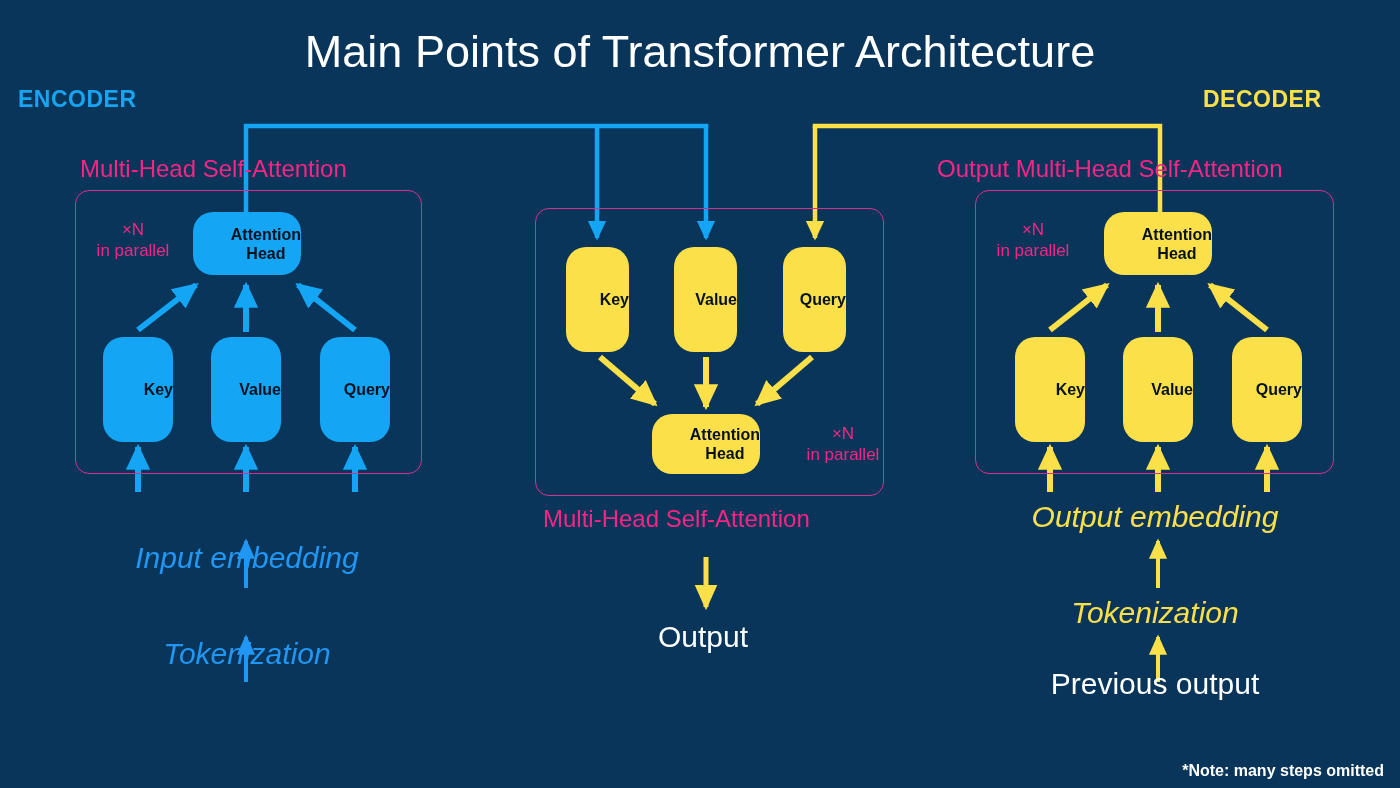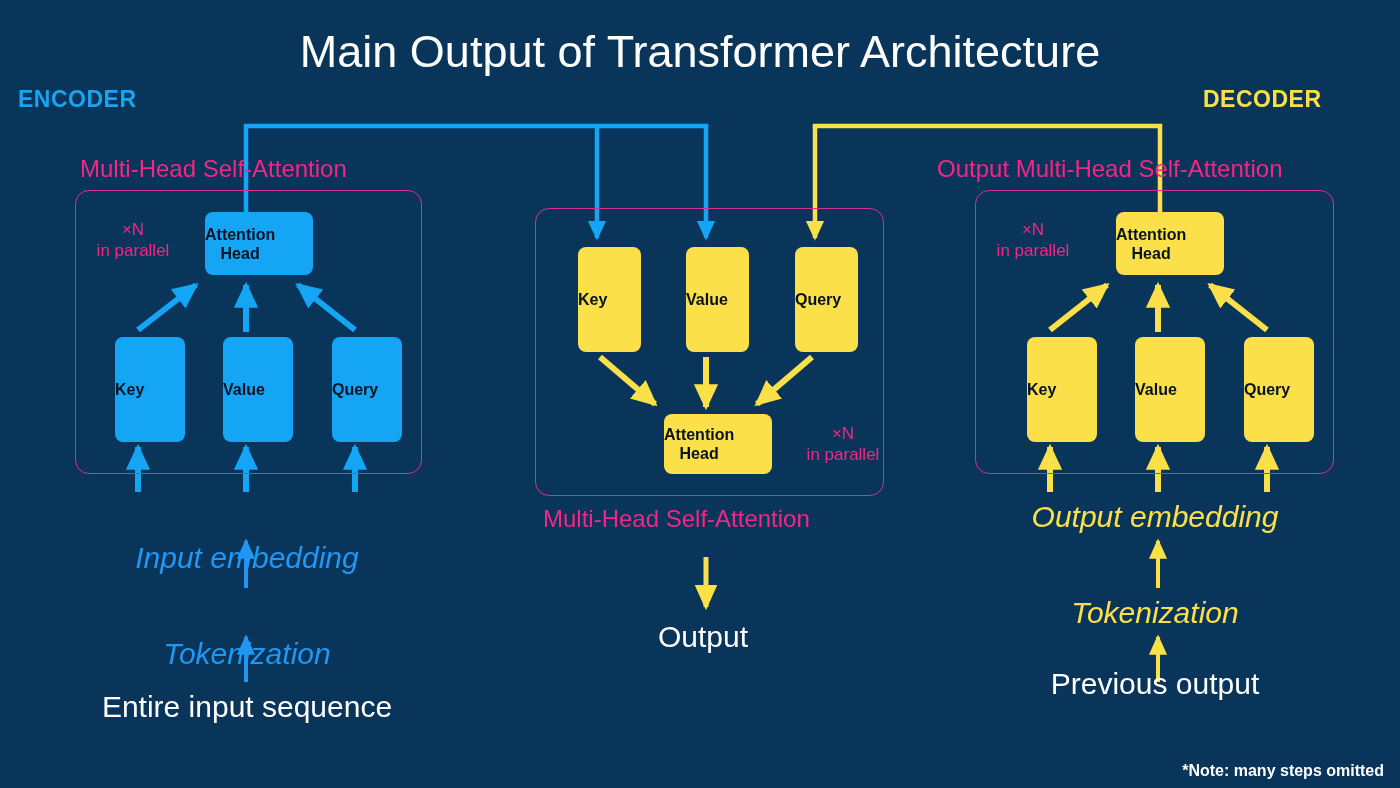--- a/index.html
+++ b/index.html
@@ -74,28 +74,27 @@
     white-space: nowrap;
   }
   .xn-enc { left: 78px;  top: 219px; width: 110px; }
   .xn-mid { left: 788px; top: 423px; width: 110px; }
   .xn-dec { left: 978px; top: 219px; width: 110px; }
 
   
   .node {
     display: flex;
     align-items: center;
-    justify-content: flex-start;
+    justify-content: flex-end;
     text-align: center;
     color: #06121f;
     font-size: 16px;
     font-weight: bold;
     line-height: 19px;
-    border-radius: 8px;
-    margin-left: 12px;
+    border-radius: 20px;
   }
   .node.blue   { background: #14a5f5; }
   .node.yellow { background: #fbe04a; }
 
   
   .n-enc-head  { left: 193px; top: 212px; width: 108px; height: 63px; }
   .n-enc-key   { left: 103px; top: 337px; width: 70px;  height: 105px; }
   .n-enc-value { left: 211px; top: 337px; width: 70px;  height: 105px; }
   .n-enc-query { left: 320px; top: 337px; width: 70px;  height: 105px; }
 
@@ -214,21 +213,21 @@
       <line x1="1158" y1="492" x2="1158" y2="447" stroke="#fbe04a" stroke-width="6" marker-end="url(#arrow-yellow)"></line>
       <line x1="1267" y1="492" x2="1267" y2="447" stroke="#fbe04a" stroke-width="6" marker-end="url(#arrow-yellow)"></line>
     </g>
 
     <g>
       <line x1="1158" y1="588" x2="1158" y2="541" stroke="#fbe04a" stroke-width="4" marker-end="url(#arrow-yellow-thin)"></line>
       <line x1="1158" y1="682" x2="1158" y2="637" stroke="#fbe04a" stroke-width="4" marker-end="url(#arrow-yellow-thin)"></line>
     </g>
   </svg>
 
-  <div class="abs title">Main Output of Transformer Architecture</div>
+  <div class="abs title">Main Points of Transformer Architecture</div>
 
   <div class="abs side-label encoder-label">ENCODER</div>
   <div class="abs side-label decoder-label">DECODER</div>
 
   <div class="abs pink-caption cap-enc">Multi-Head Self-Attention</div>
   <div class="abs pink-caption cap-dec">Output Multi-Head Self-Attention</div>
   <div class="abs pink-caption cap-mid">Multi-Head Self-Attention</div>
 
   <div class="abs panel panel-enc"></div>
   <div class="abs panel panel-mid"></div>
@@ -272,21 +271,20 @@
       <div>Attention</div>
       <div>Head</div>
     </div>
   </div>
   <div class="abs node yellow n-dec-key">Key</div>
   <div class="abs node yellow n-dec-value">Value</div>
   <div class="abs node yellow n-dec-query">Query</div>
 
   <div class="abs flow-italic blue-text t-input-emb">Input embedding</div>
   <div class="abs flow-italic blue-text t-tok-left">Tokenization</div>
-  <div class="abs flow-plain t-entire">Entire input sequence</div>
 
   <div class="abs flow-plain t-output">Output</div>
 
   <div class="abs flow-italic yellow-text t-output-emb">Output embedding</div>
   <div class="abs flow-italic yellow-text t-tok-right">Tokenization</div>
   <div class="abs flow-plain t-prev">Previous output</div>
 
   <div class="abs footnote">*Note: many steps omitted</div>
 
 </div>

